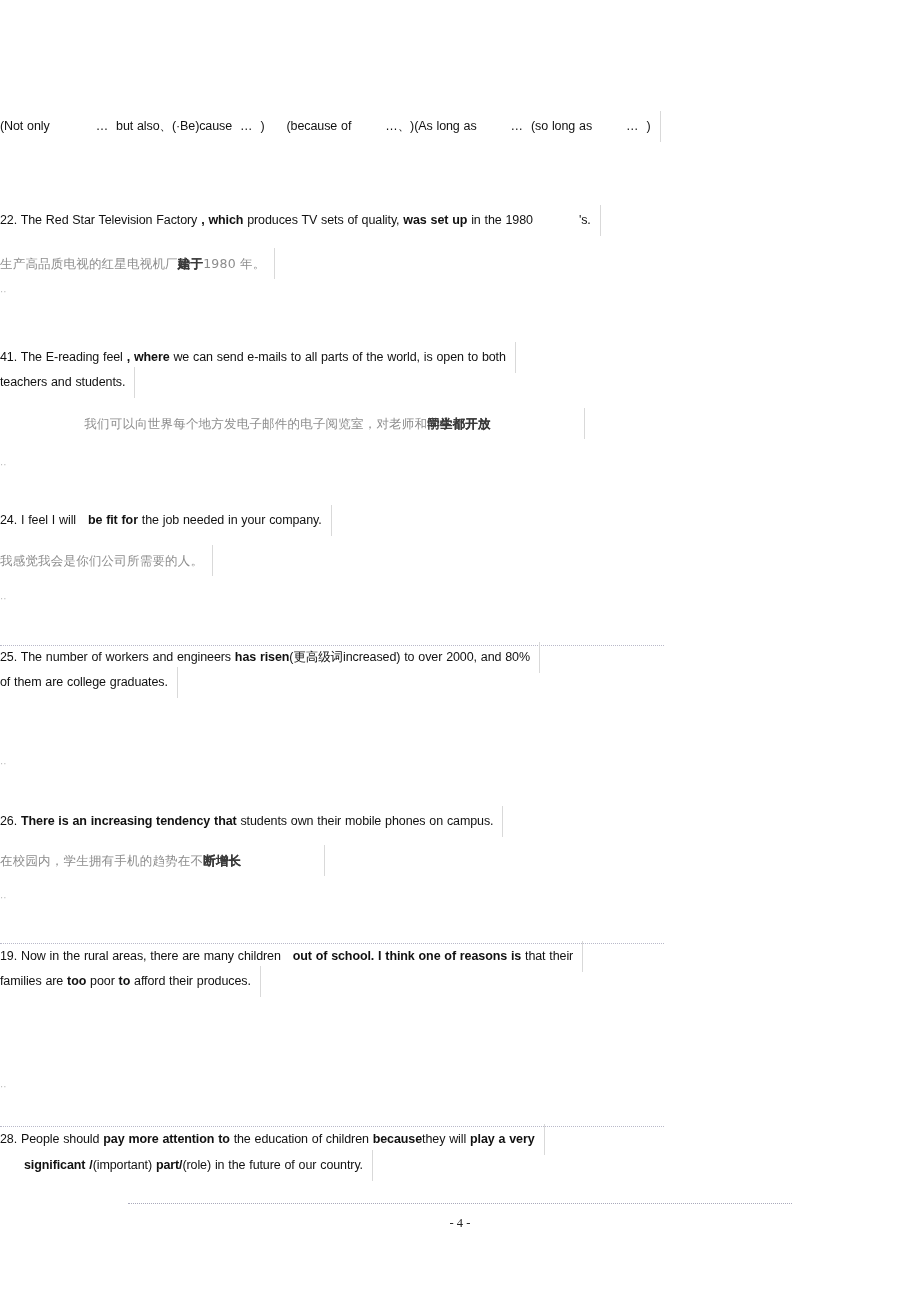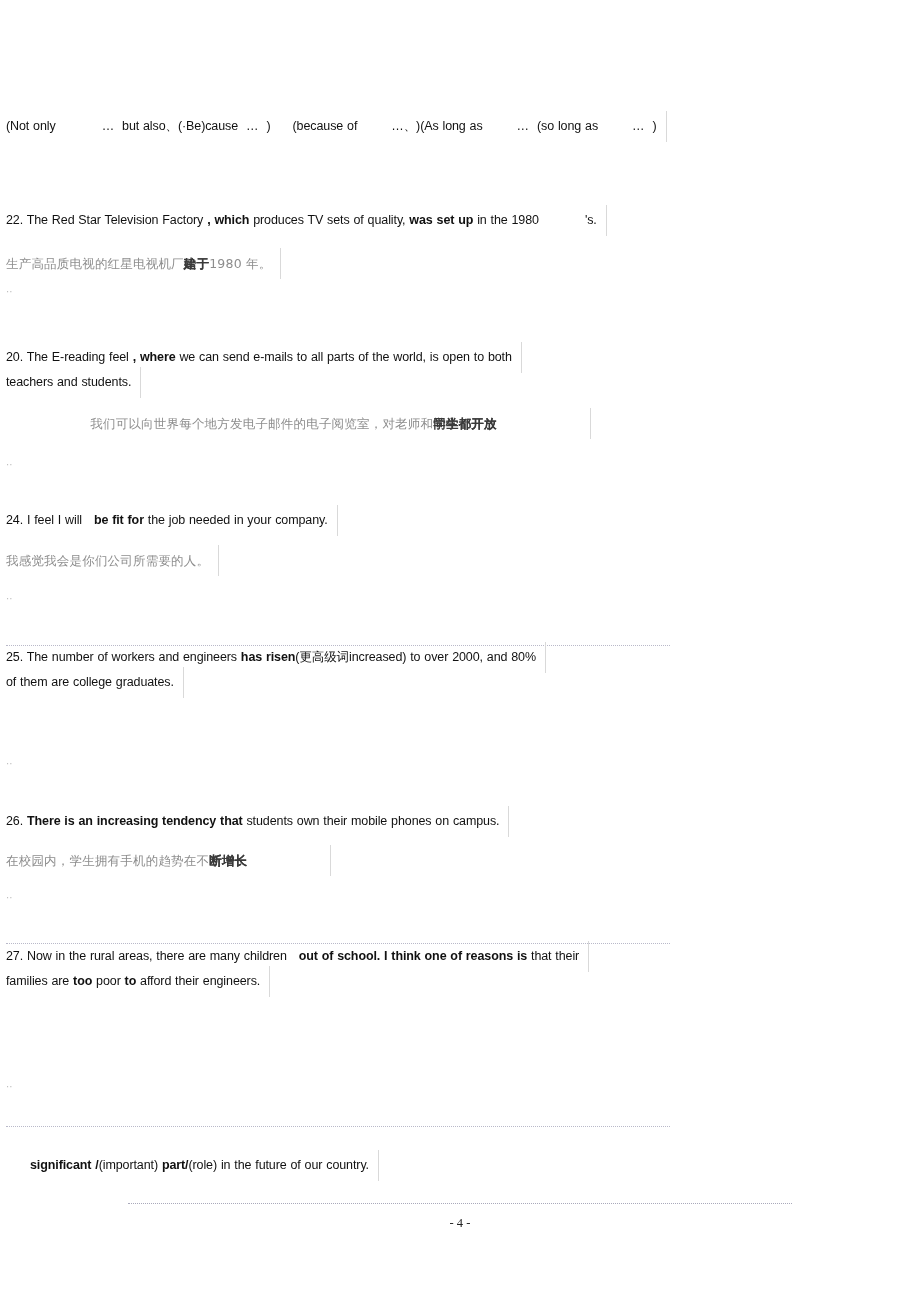--- a/index.html
+++ b/index.html
@@ -90,21 +90,21 @@
     white-space: nowrap;
   }
   .overlap > .ov2 {
     position: absolute;
     left: 0;
     top: 0;
     white-space: nowrap;
   }
 
   
-  .row { position: absolute; left: 6px; width: 664px; }
+  .row { position: absolute; left: 0; width: 664px; }
 
   
   .footer-rule {
     position: absolute;
     left: 128px;
     top: 1203px;
     width: 664px;
     height: 2px;
     border-top: 1px dotted #a9a9bb;
   }
@@ -148,21 +148,21 @@
   </div>
   <div class="row cn-block" style="top:251px;">
     <span class="field nowrap">
       <span>生产高品质电视的红星电视机厂</span><span class="overlap"><span class="dark">建于</span><span class="ov2 dark">始于</span></span><span>1980 年。</span>
     </span>
   </div>
   <div class="row spacer-dot" style="top:283px;">··</div>
 
   <div class="row en-block" style="top:345px;">
     <span class="field nowrap">
-      <span>20.</span>
+      <span>41.</span>
       <span>The E-reading feel</span>
       <span class="b">, where</span>
       <span>we can send e-mails to all parts of the world, is open to both</span>
     </span>
   </div>
   <div class="row en-block" style="top:370px;">
     <span class="field nowrap">
       <span>teachers and students.</span>
     </span>
   </div>
@@ -214,38 +214,48 @@
   <div class="row cn-block" style="top:848px;">
     <span class="field nowrap" style="width:315px;">
       <span>在校园内，学生拥有手机的趋势在不</span><span class="overlap"><span class="dark">断增长</span><span class="ov2 dark">断增长</span></span>
     </span>
   </div>
   <div class="row spacer-dot" style="top:889px;">··</div>
 
   <div class="rule-top row" style="top:943px;"></div>
   <div class="row en-block" style="top:944px;">
     <span class="field nowrap">
-      <span>27.</span>
+      <span>19.</span>
       <span>Now in the rural areas, there are many children</span><span class="sp-s"></span>
       <span class="b">out of school. I think one of reasons is</span>
       <span>that their</span>
     </span>
   </div>
   <div class="row en-block" style="top:969px;">
     <span class="field nowrap">
       <span>families are</span>
       <span class="b">too</span>
       <span>poor</span>
       <span class="b">to</span>
-      <span>afford their engineers.</span>
+      <span>afford their produces.</span>
     </span>
   </div>
   <div class="row spacer-dot" style="top:1078px;">··</div>
 
   <div class="rule-top row" style="top:1126px;"></div>
+  <div class="row en-block" style="top:1127px;">
+    <span class="field nowrap">
+      <span>28.</span>
+      <span>People should</span>
+      <span class="b">pay more attention to</span>
+      <span>the education of children</span>
+      <span class="b">because</span><span>they will</span>
+      <span class="b">play a very</span>
+    </span>
+  </div>
   <div class="row en-block" style="top:1153px;padding-left:24px;">
     <span class="field nowrap">
       <span class="b">significant /</span><span>(important)</span>
       <span class="b">part/</span><span>(role) in the future of our country.</span>
     </span>
   </div>
 
   <div class="footer-rule"></div>
   <div class="footer-num">- 4 -</div>
 

